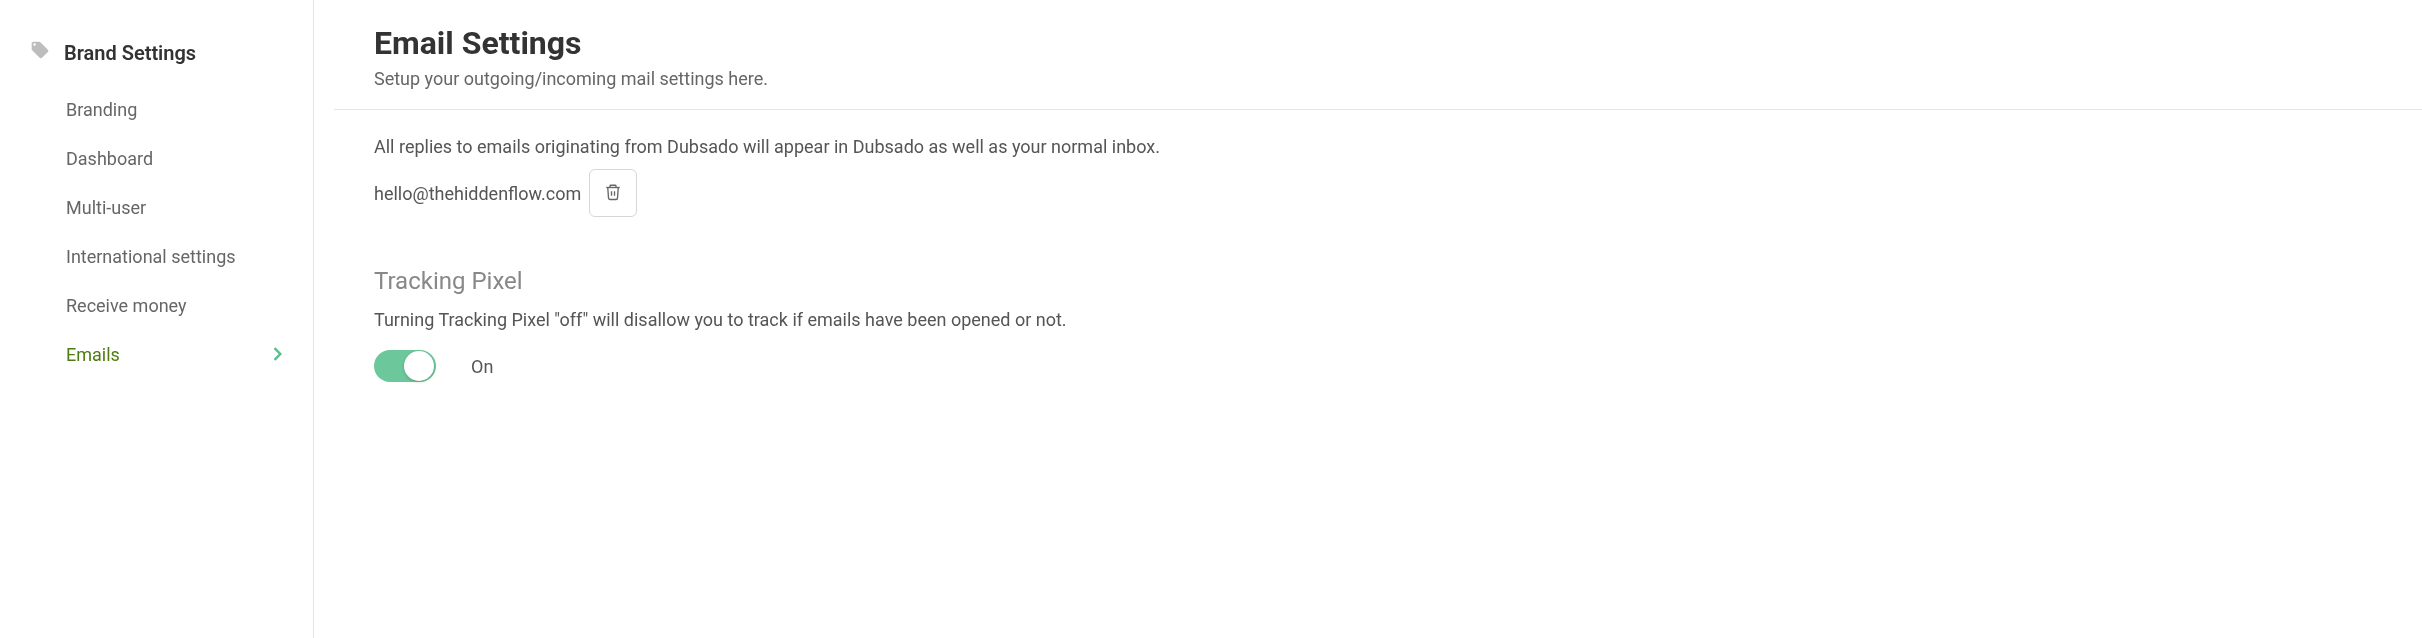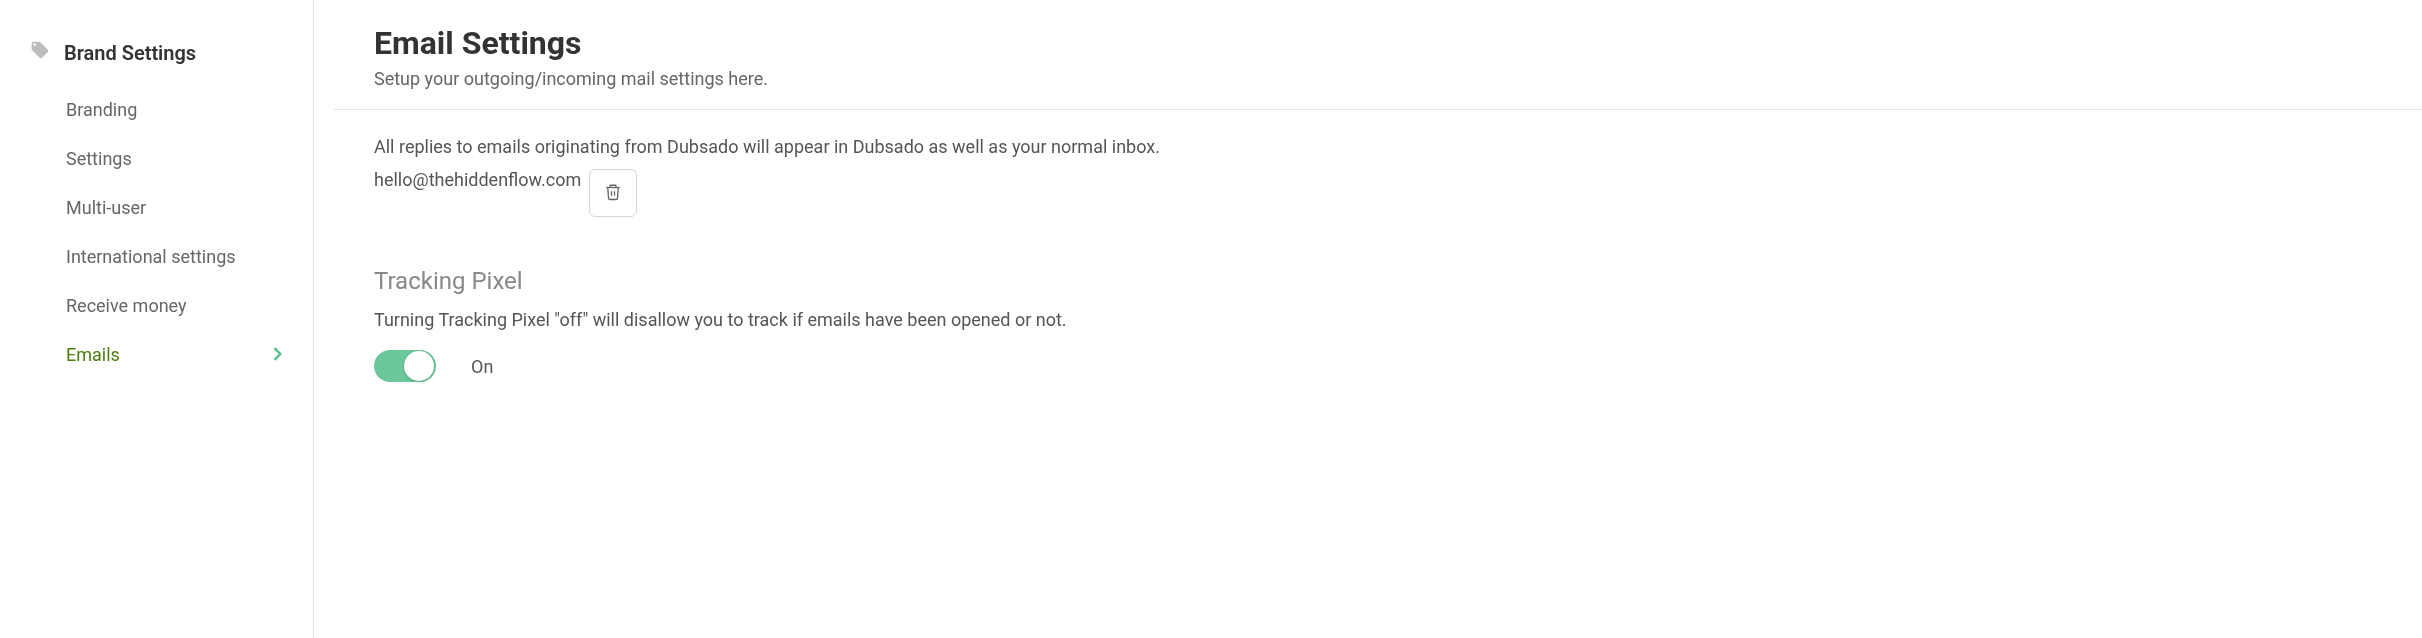--- a/index.html
+++ b/index.html
@@ -82,21 +82,21 @@
       margin-bottom: 12px;
     }
     .section-heading {
       font-size: 24px;
       font-weight: 400;
       color: #888;
       margin-bottom: 14px;
     }
     .connected-row {
       display: flex;
-      align-items: flex-start;
+      align-items: center;
       gap: 8px;
       margin-bottom: 50px;
     }
     .connected-email {
       font-size: 18px;
       color: #555;
     }
     .trash-btn {
       width: 48px;
       height: 48px;
@@ -152,21 +152,21 @@
         <path d="M21.41 11.58l-9-9C12.05 2.22 11.55 2 11 2H4c-1.1 0-2 .9-2 2v7c0 .55.22 1.05.59 1.42l9 9c.36.36.86.58 1.41.58.55 0 1.05-.22 1.41-.59l7-7c.37-.36.59-.86.59-1.41 0-.55-.23-1.06-.59-1.42zM5.5 7C4.67 7 4 6.33 4 5.5S4.67 4 5.5 4 7 4.67 7 5.5 6.33 7 5.5 7z"></path>
       </svg>
     </span>
     <span>Brand Settings</span>
   </div>
   <ul class="sidebar-items">
     <li class="sidebar-item">
       <span>Branding</span>
     </li>
     <li class="sidebar-item">
-      <span>Settings</span>
+      <span>Dashboard</span>
     </li>
     <li class="sidebar-item">
       <span>Multi-user</span>
     </li>
     <li class="sidebar-item">
       <span>International settings</span>
     </li>
     <li class="sidebar-item">
       <span>Receive money</span>
     </li>

